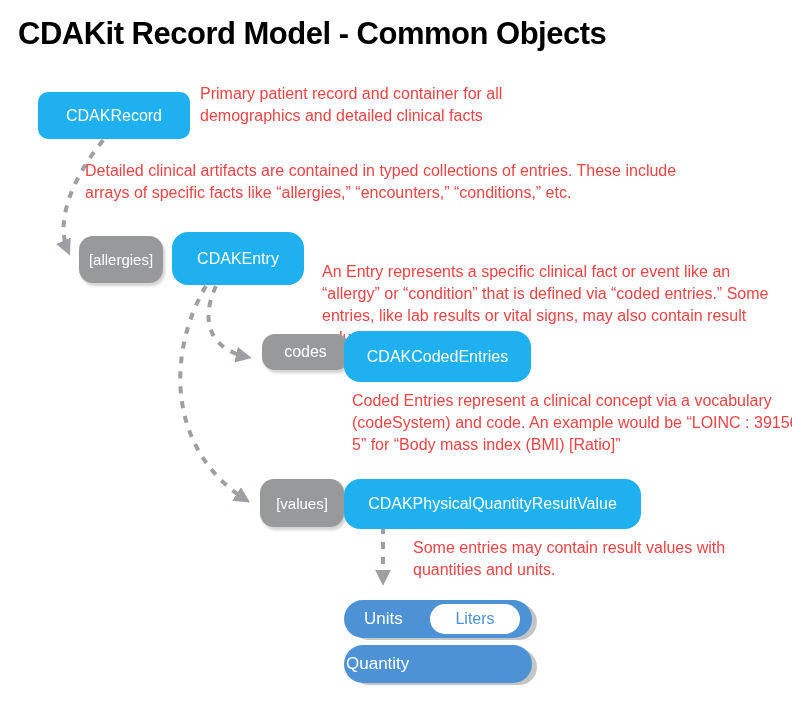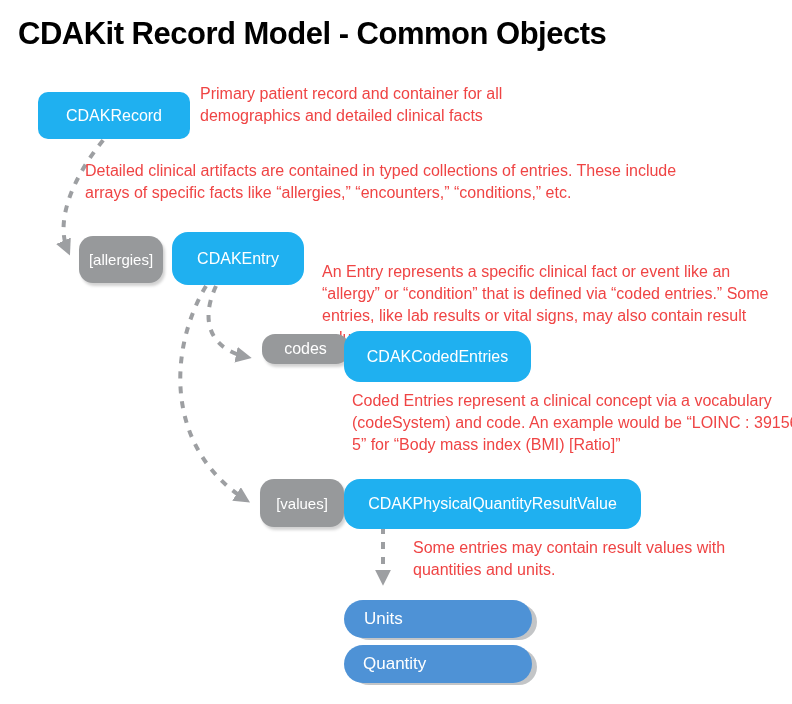--- a/index.html
+++ b/index.html
@@ -54,27 +54,28 @@
 
 <div class="node blue" style="left:38px;top:92px;width:152px;height:47px;border-radius:10px;">CDAKRecord</div>
 <div class="desc" style="left:200px;top:83px;width:360px;">Primary patient record and container for all demographics and detailed clinical facts</div>
 
 <div class="desc" style="left:85px;top:160px;width:600px;">Detailed clinical artifacts are contained in typed collections of entries.  These include arrays of specific facts like “allergies,” “encounters,” “conditions,” etc.</div>
 
 <div class="node gray" style="left:79px;top:236px;width:84px;height:47px;font-size:15px;border-radius:14px;">[allergies]</div>
 <div class="node blue" style="left:172px;top:232px;width:132px;height:53px;">CDAKEntry</div>
 <div class="desc" style="left:322px;top:233px;width:465px;margin-top:28px;">An Entry represents a specific clinical fact or event like an “allergy” or “condition” that is defined via “coded entries.” Some entries, like lab results or vital signs, may also contain result values.</div>
 
-<div class="node gray" style="left:262px;top:334px;width:87px;height:30px;">codes</div>
+<div class="node gray" style="left:262px;top:334px;width:87px;height:36px;">codes</div>
 <div class="node blue" style="left:344px;top:331px;width:187px;height:51px;">CDAKCodedEntries</div>
 <div class="desc" style="left:352px;top:390px;width:465px;">Coded Entries represent a clinical concept via a vocabulary (codeSystem) and code. An example would be “LOINC : 39156-5” for “Body mass index (BMI) [Ratio]”</div>
 
 <div class="node gray" style="left:260px;top:479px;width:84px;height:48px;font-size:15px;border-radius:14px;">[values]</div>
 <div class="node blue" style="left:344px;top:479px;width:297px;height:50px;">CDAKPhysicalQuantityResultValue</div>
 <div class="desc" style="left:413px;top:537px;width:355px;">Some entries may contain result values with quantities and units.</div>
 
 <div class="pill" style="left:344px;top:600px;">
   <span class="pill-label">Units</span>
+  <span class="pill-value w90">Liters</span>
 </div>
 
 <div class="pill" style="left:344px;top:645px;">
-  <span class="pill-label" style="margin-left:19px;">Quantity</span>
+  <span class="pill-label" style="margin-left:2px;">Quantity</span>
 </div>
 
 </body></html>

